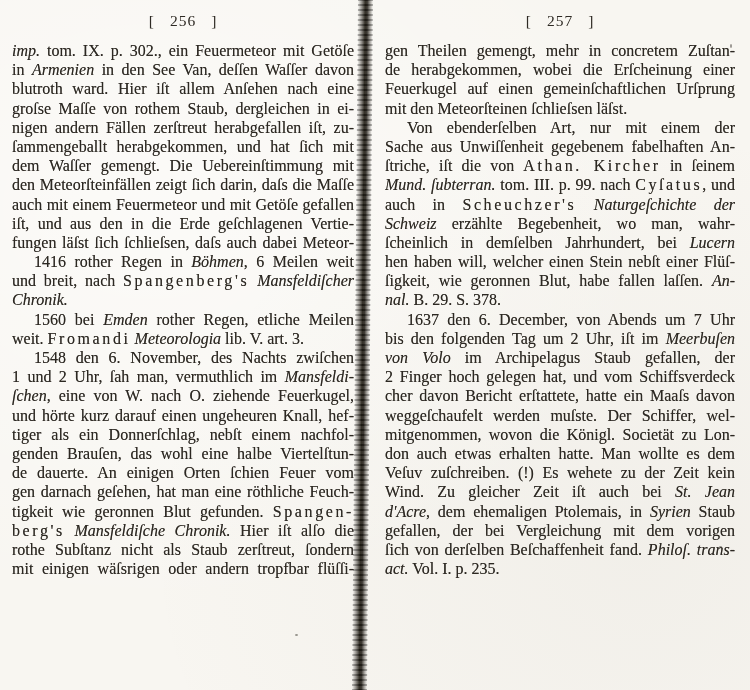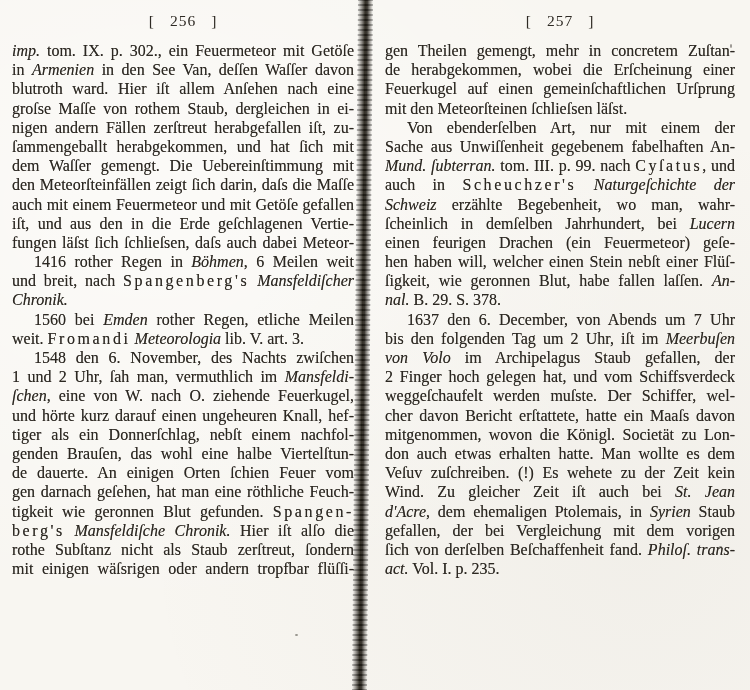--- a/index.html
+++ b/index.html
@@ -145,34 +145,34 @@
       <span>257</span>
       <span>]</span>
     </header>
     <div class="page-body">
         <div class="line"><span class="t-n">gen Theilen gemengt, mehr in concretem Zuſtan-</span></div>
         <div class="line"><span class="t-n">de herabgekommen, wobei die Erſcheinung einer</span></div>
         <div class="line"><span class="t-n">Feuerkugel auf einen gemeinſchaftlichen Urſprung</span></div>
         <div class="line para-end"><span class="t-n">mit den Meteorſteinen ſchlieſsen läſst.</span></div>
         <div class="line ind"><span class="t-n">Von ebenderſelben Art, nur mit einem der</span></div>
         <div class="line"><span class="t-n">Sache aus Unwiſſenheit gegebenem fabelhaften An-</span></div>
+        <div class="line"><span class="t-n">ſtriche, iſt die von </span><span class="t-sp">Athan. Kircher</span><span class="t-n"> in ſeinem</span></div>
         <div class="line"><span class="t-i">Mund. ſubterran.</span><span class="t-n"> tom. III. p. 99. nach </span><span class="t-sp">Cyſatus</span><span class="t-n">, und</span></div>
         <div class="line"><span class="t-n">auch in </span><span class="t-sp">Scheuchzer's</span><span class="t-n"> </span><span class="t-i">Naturgeſchichte der</span></div>
         <div class="line"><span class="t-i">Schweiz</span><span class="t-n"> erzählte Begebenheit, wo man, wahr-</span></div>
         <div class="line"><span class="t-n">ſcheinlich in demſelben Jahrhundert, bei </span><span class="t-i">Lucern</span></div>
-        <div class="line"><span class="t-n">einen feurigen Drachen (ein Feuermeteor) geſe-</span></div>
         <div class="line"><span class="t-n">hen haben will, welcher einen Stein nebſt einer Flüſ-</span></div>
         <div class="line"><span class="t-n">ſigkeit, wie geronnen Blut, habe fallen laſſen. </span><span class="t-i">An-</span></div>
         <div class="line para-end"><span class="t-i">nal.</span><span class="t-n"> B. 29. S. 378.</span></div>
         <div class="line ind"><span class="t-n">1637 den 6. December, von Abends um 7 Uhr</span></div>
         <div class="line"><span class="t-n">bis den folgenden Tag um 2 Uhr, iſt im </span><span class="t-i">Meerbuſen</span></div>
         <div class="line"><span class="t-i">von Volo</span><span class="t-n"> im Archipelagus Staub gefallen, der</span></div>
         <div class="line"><span class="t-n">2 Finger hoch gelegen hat, und vom Schiffsverdeck</span></div>
+        <div class="line"><span class="t-n">cher davon Bericht erſtattete, hatte ein Maaſs davon</span></div>
         <div class="line"><span class="t-n">weggeſchaufelt werden muſste.  Der Schiffer, wel-</span></div>
-        <div class="line"><span class="t-n">cher davon Bericht erſtattete, hatte ein Maaſs davon</span></div>
         <div class="line"><span class="t-n">mitgenommen, wovon die Königl. Societät zu Lon-</span></div>
         <div class="line"><span class="t-n">don auch etwas erhalten hatte.  Man wollte es dem</span></div>
         <div class="line"><span class="t-n">Veſuv zuſchreiben. (!)  Es wehete zu der Zeit kein</span></div>
         <div class="line"><span class="t-n">Wind.  Zu gleicher Zeit iſt auch bei </span><span class="t-i">St. Jean</span></div>
         <div class="line"><span class="t-i">d'Acre</span><span class="t-n">, dem ehemaligen Ptolemais, in </span><span class="t-i">Syrien</span><span class="t-n"> Staub</span></div>
         <div class="line"><span class="t-n">gefallen, der bei Vergleichung mit dem vorigen</span></div>
         <div class="line"><span class="t-n">ſich von derſelben Beſchaffenheit fand. </span><span class="t-i">Philoſ. trans-</span></div>
         <div class="line para-end"><span class="t-i">act.</span><span class="t-n"> Vol. I. p. 235.</span></div>
       </div>
   </section>

